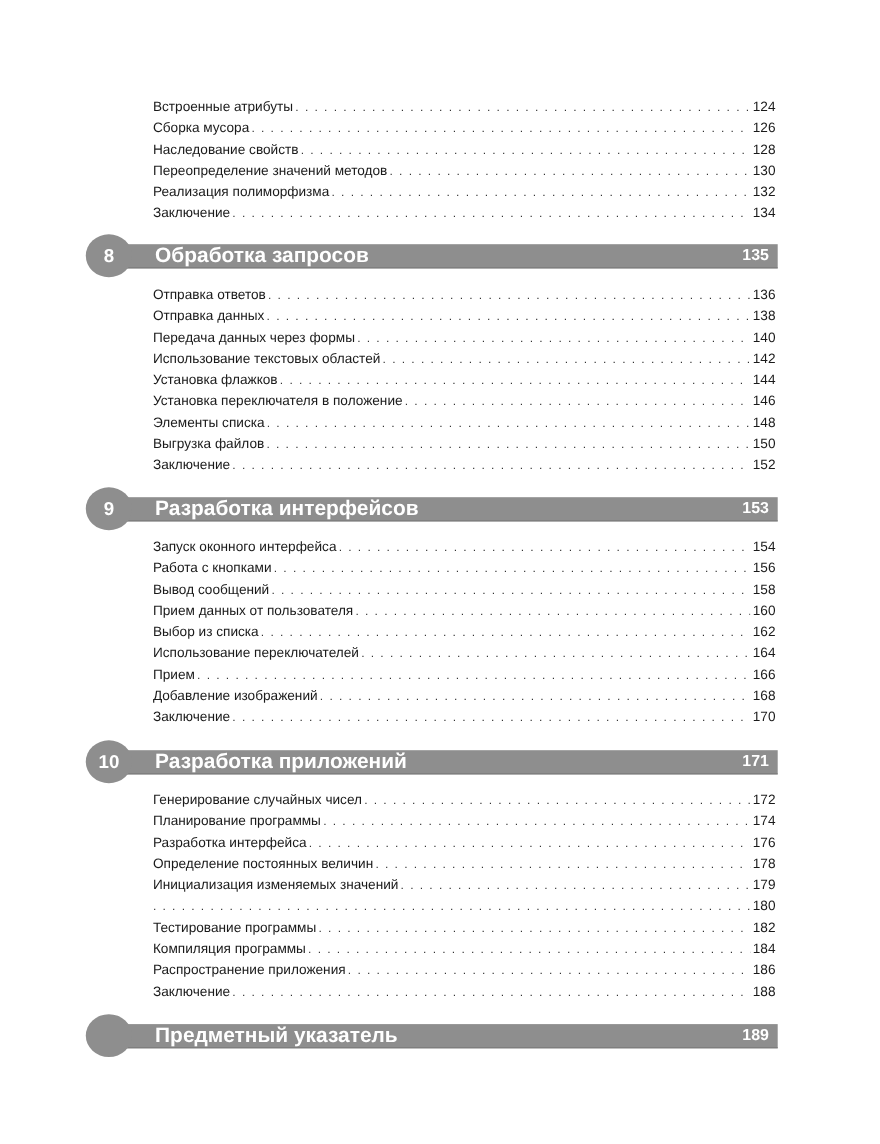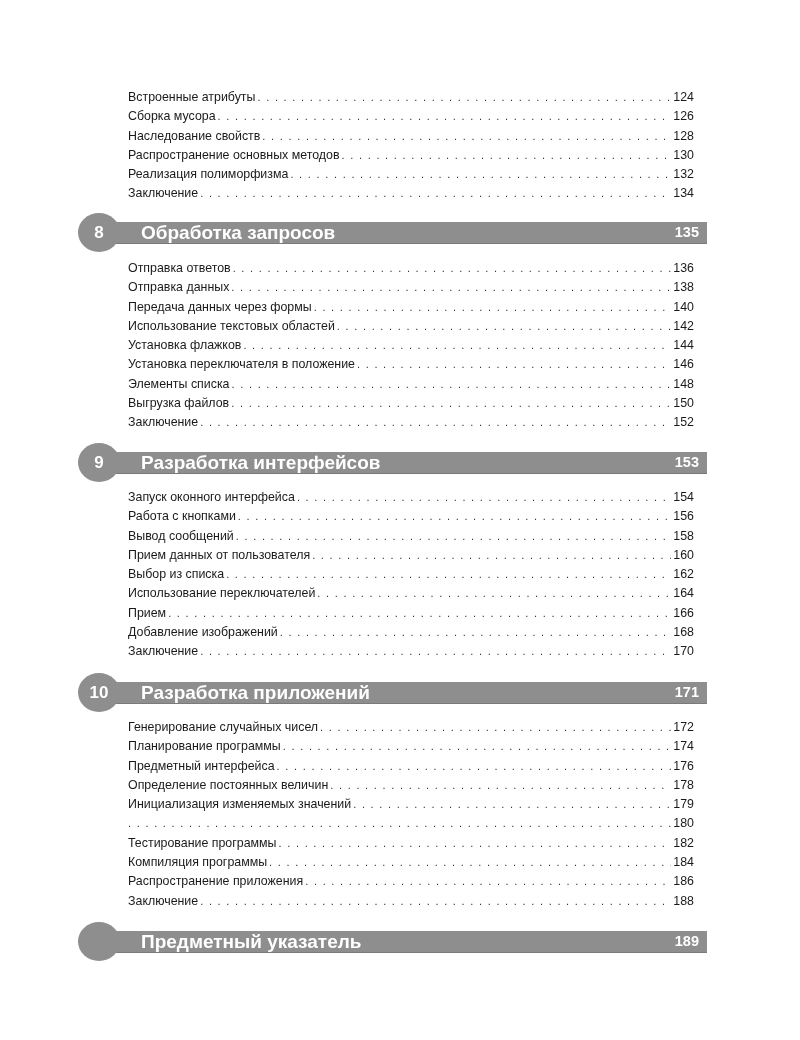--- a/index.html
+++ b/index.html
@@ -1,19 +1,19 @@
 <!DOCTYPE html>
 <html><head>
   <meta charset="utf-8">
   <style>
     html, body { margin: 0; padding: 0; background: #ffffff; }
     body { width: 800px; height: 1040px; position: relative; overflow: hidden;
            font-family: "Liberation Sans", "DejaVu Sans", sans-serif; color: #1a1a1a; }
     .toc { position: absolute; left: 0; top: 0; width: 800px; }
-    .group { position: absolute; left: 128px; width: 566px; }
+    .group { position: absolute; left: 139px; width: 566px; }
     .entry { display: flex; align-items: baseline; height: 19.3px; font-size: 12.4px; line-height: 19.3px; white-space: nowrap; }
     .entry .title { flex: 0 0 auto; padding-right: 2px; }
     .entry .leader { flex: 1 1 auto; overflow: hidden; color: #333; letter-spacing: 4.2px; font-size: 11px; }
     .entry .leader::before { content: ". . . . . . . . . . . . . . . . . . . . . . . . . . . . . . . . . . . . . . . . . . . . . . . . . . . . . . . . . . . . . . . . . . . . . . . . . . . . . . . . . . . . . . . . . . . . . . . . . . . . . . . . . . . . . . . . . . . . . . . . . . . . . . . . . . . . . . . ."; letter-spacing: 0; word-spacing: 2.6px; }
     .entry .page { flex: 0 0 auto; padding-left: 2px; text-align: right; }
 
     .chapter { position: absolute; left: 78px; width: 629px; height: 40px; }
     .chapter .bar { position: absolute; left: 20px; right: 0; top: 9px; height: 21px; background: #8e8e8e;
                     border-bottom: 1px solid #7a7a7a; }
     .chapter .circle { position: absolute; left: 0; top: 0; width: 42px; height: 39px; border-radius: 50%;
@@ -39,21 +39,21 @@
         <span class="title">Сборка мусора</span>
         <span class="leader"></span>
         <span class="page">126</span>
       </div>
     <div class="entry">
         <span class="title">Наследование свойств</span>
         <span class="leader"></span>
         <span class="page">128</span>
       </div>
     <div class="entry">
-        <span class="title">Распространение основных методов</span>
+        <span class="title">Переопределение значений методов</span>
         <span class="leader"></span>
         <span class="page">130</span>
       </div>
     <div class="entry">
         <span class="title">Реализация полиморфизма</span>
         <span class="leader"></span>
         <span class="page">132</span>
       </div>
     <div class="entry">
         <span class="title">Заключение</span>
@@ -187,21 +187,21 @@
         <span class="title">Генерирование случайных чисел</span>
         <span class="leader"></span>
         <span class="page">172</span>
       </div>
     <div class="entry">
         <span class="title">Планирование программы</span>
         <span class="leader"></span>
         <span class="page">174</span>
       </div>
     <div class="entry">
-        <span class="title">Предметный интерфейса</span>
+        <span class="title">Разработка интерфейса</span>
         <span class="leader"></span>
         <span class="page">176</span>
       </div>
     <div class="entry">
         <span class="title">Определение постоянных величин</span>
         <span class="leader"></span>
         <span class="page">178</span>
       </div>
     <div class="entry">
         <span class="title">Инициализация изменяемых значений</span>

